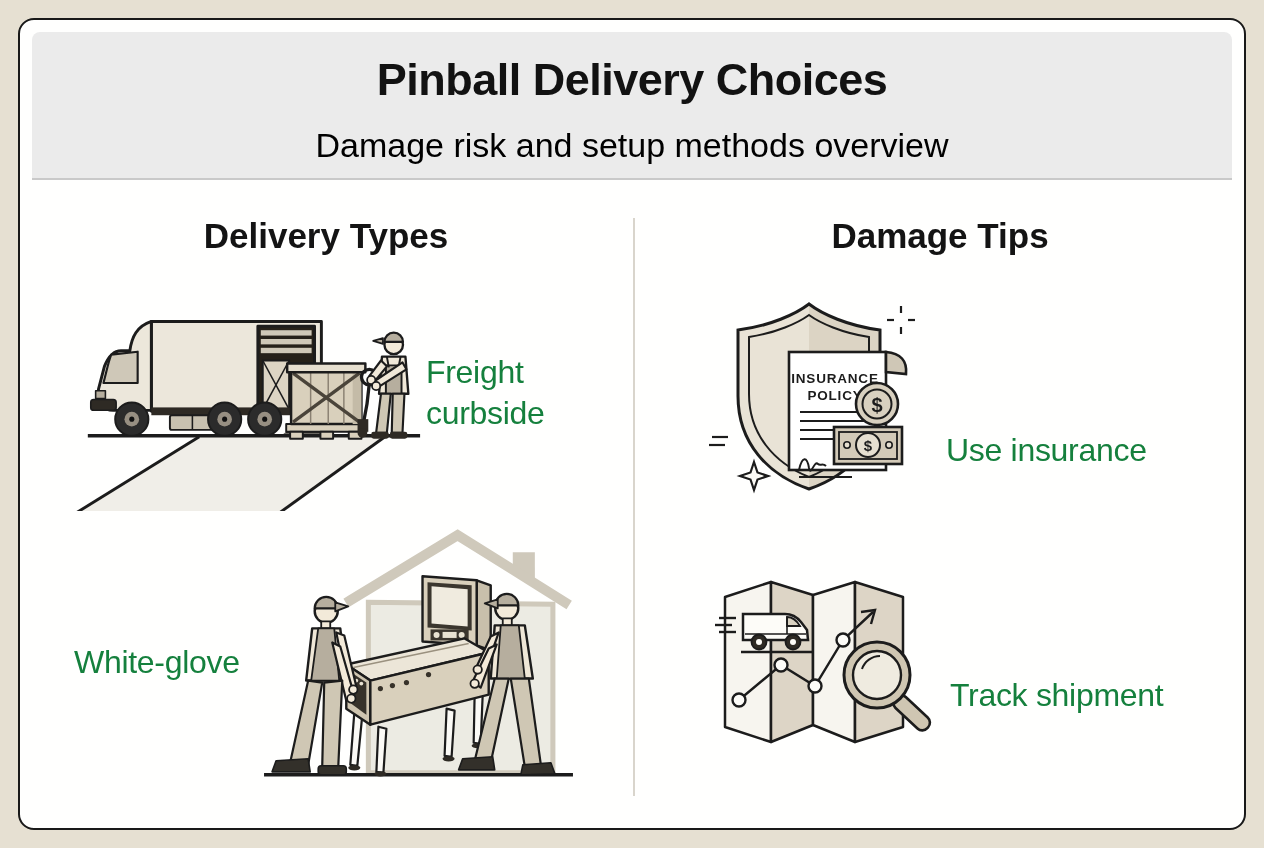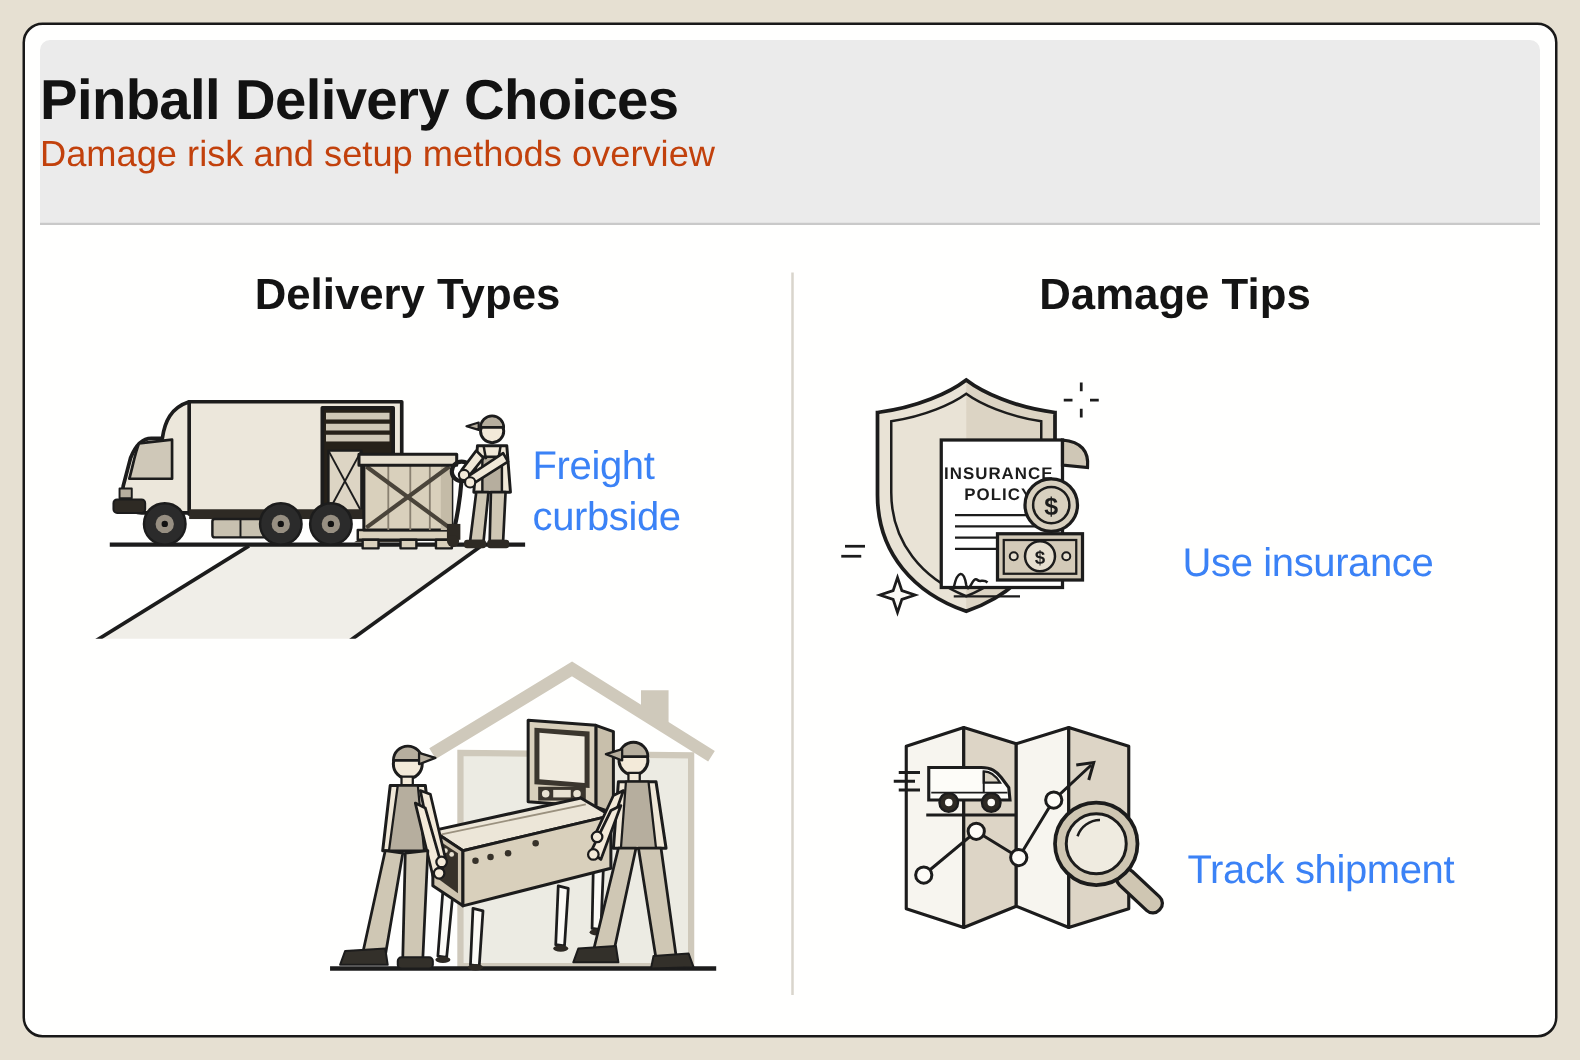--- a/index.html
+++ b/index.html
@@ -11,41 +11,41 @@
     position:relative;
   }
   .card{
     position:absolute;left:18px;top:18px;width:1224px;height:808px;
     background:#fffffe;border:2px solid #191919;border-radius:16px;
   }
   .header{
     position:absolute;left:12px;right:12px;top:12px;height:146px;
     background:#ebebeb;border-bottom:2px solid #c9c9c9;
     border-radius:8px 8px 0 0;
-    text-align:left;
+    text-align:center;
   }
   .title{
     margin-top:22px;font-size:45px;font-weight:700;letter-spacing:-0.5px;color:#121212;
   }
   .subtitle{
-    margin-top:2px;font-size:29px;font-weight:400;color:#c2410c;
+    margin-top:20px;font-size:34px;font-weight:400;color:#000000;
   }
   .col-heading{
     position:absolute;top:196px;width:612px;text-align:center;
     font-size:35px;font-weight:700;color:#141414;
   }
   .heading-left{left:0;}
   .heading-right{left:614px;}
   .divider{
     position:absolute;left:613px;top:198px;width:2px;height:578px;
     background:#d9d5cc;
   }
   .illus{position:absolute;}
   .label{
-    position:absolute;font-size:32px;font-weight:500;color:#3b82f6;
+    position:absolute;font-size:32px;font-weight:500;color:#15803d;
     line-height:1.28;letter-spacing:-0.3px;
   }
   .label-freight{left:406px;top:332px;width:185px;}
   .label-whiteglove{left:54px;top:622px;width:230px;}
   .label-insurance{left:926px;top:372px;width:280px;margin-top:38px;}
   .label-track{left:930px;top:655px;width:300px;}
   svg{display:block;}
   .doc-text{font-family:"Liberation Sans",sans-serif;font-weight:700;}
 </style>
 </head>
@@ -228,22 +228,23 @@
         <circle cx="227" cy="147" r="4.2" fill="#f3ead9" stroke="#1c1c1c" stroke-width="1.8"></circle>
         <circle cx="224" cy="161" r="4.2" fill="#f3ead9" stroke="#1c1c1c" stroke-width="1.8"></circle>
         <polygon points="244,156 258,156 240,240 224,238" fill="#cfc7b4" stroke="#1c1c1c" stroke-width="2.2"></polygon>
         <polygon points="260,156 278,156 290,242 274,244" fill="#cfc7b4" stroke="#1c1c1c" stroke-width="2.2"></polygon>
         <polygon points="212,236 242,234 244,247 208,247" fill="#33302a" stroke="#1c1c1c" stroke-width="1.6"></polygon>
         <polygon points="272,242 300,240 304,251 270,252" fill="#33302a" stroke="#1c1c1c" stroke-width="1.6"></polygon>
       </g>
     </svg>
   </div>
 
-
-  <div class="illus" style="left:648px;top:264px;width:230px;height:220px;">
+  <div class="label label-whiteglove">White-glove</div>
+
+  <div class="illus" style="left:684px;top:264px;width:230px;height:220px;">
     <svg viewBox="0 0 230 220" width="230" height="220">
 
       <g stroke="#1c1c1c" stroke-width="2.2">
         <line x1="197" y1="22" x2="197" y2="29"></line>
           <line x1="197" y1="43" x2="197" y2="50"></line>
         <line x1="183" y1="36" x2="190" y2="36"></line>
           <line x1="204" y1="36" x2="211" y2="36"></line>
       </g>
       <g stroke="#1c1c1c" stroke-width="2.2">
         <line x1="8" y1="153" x2="24" y2="153"></line>

